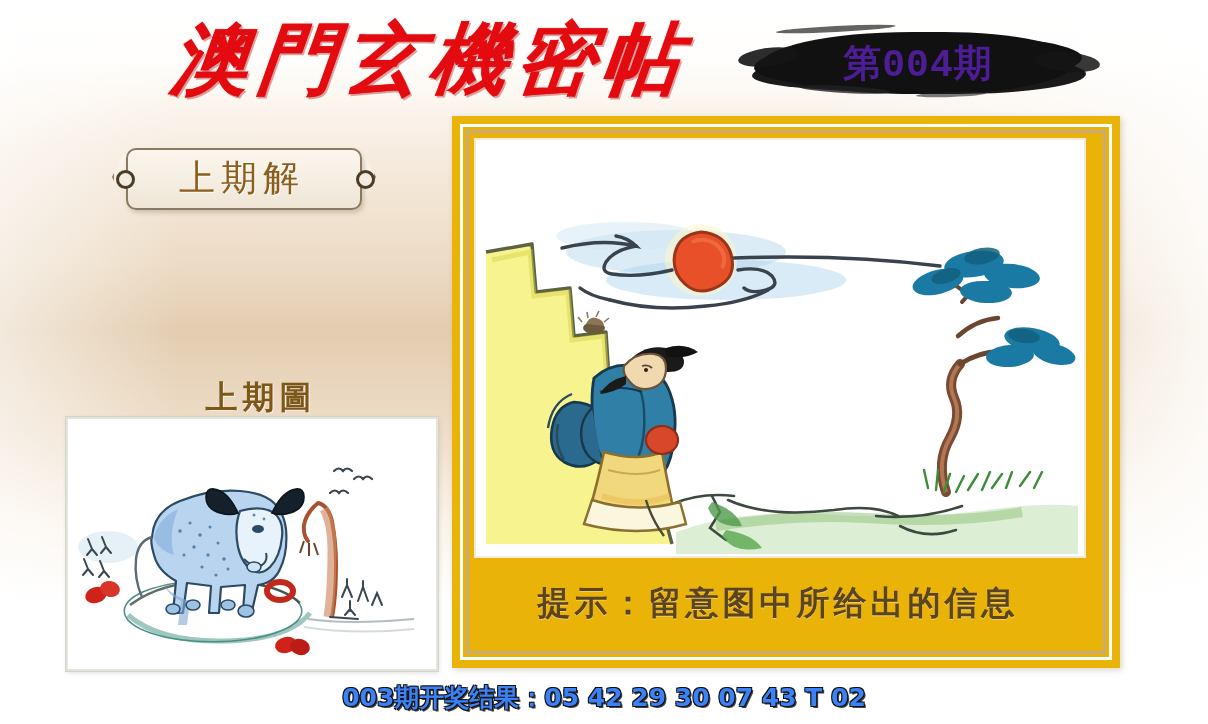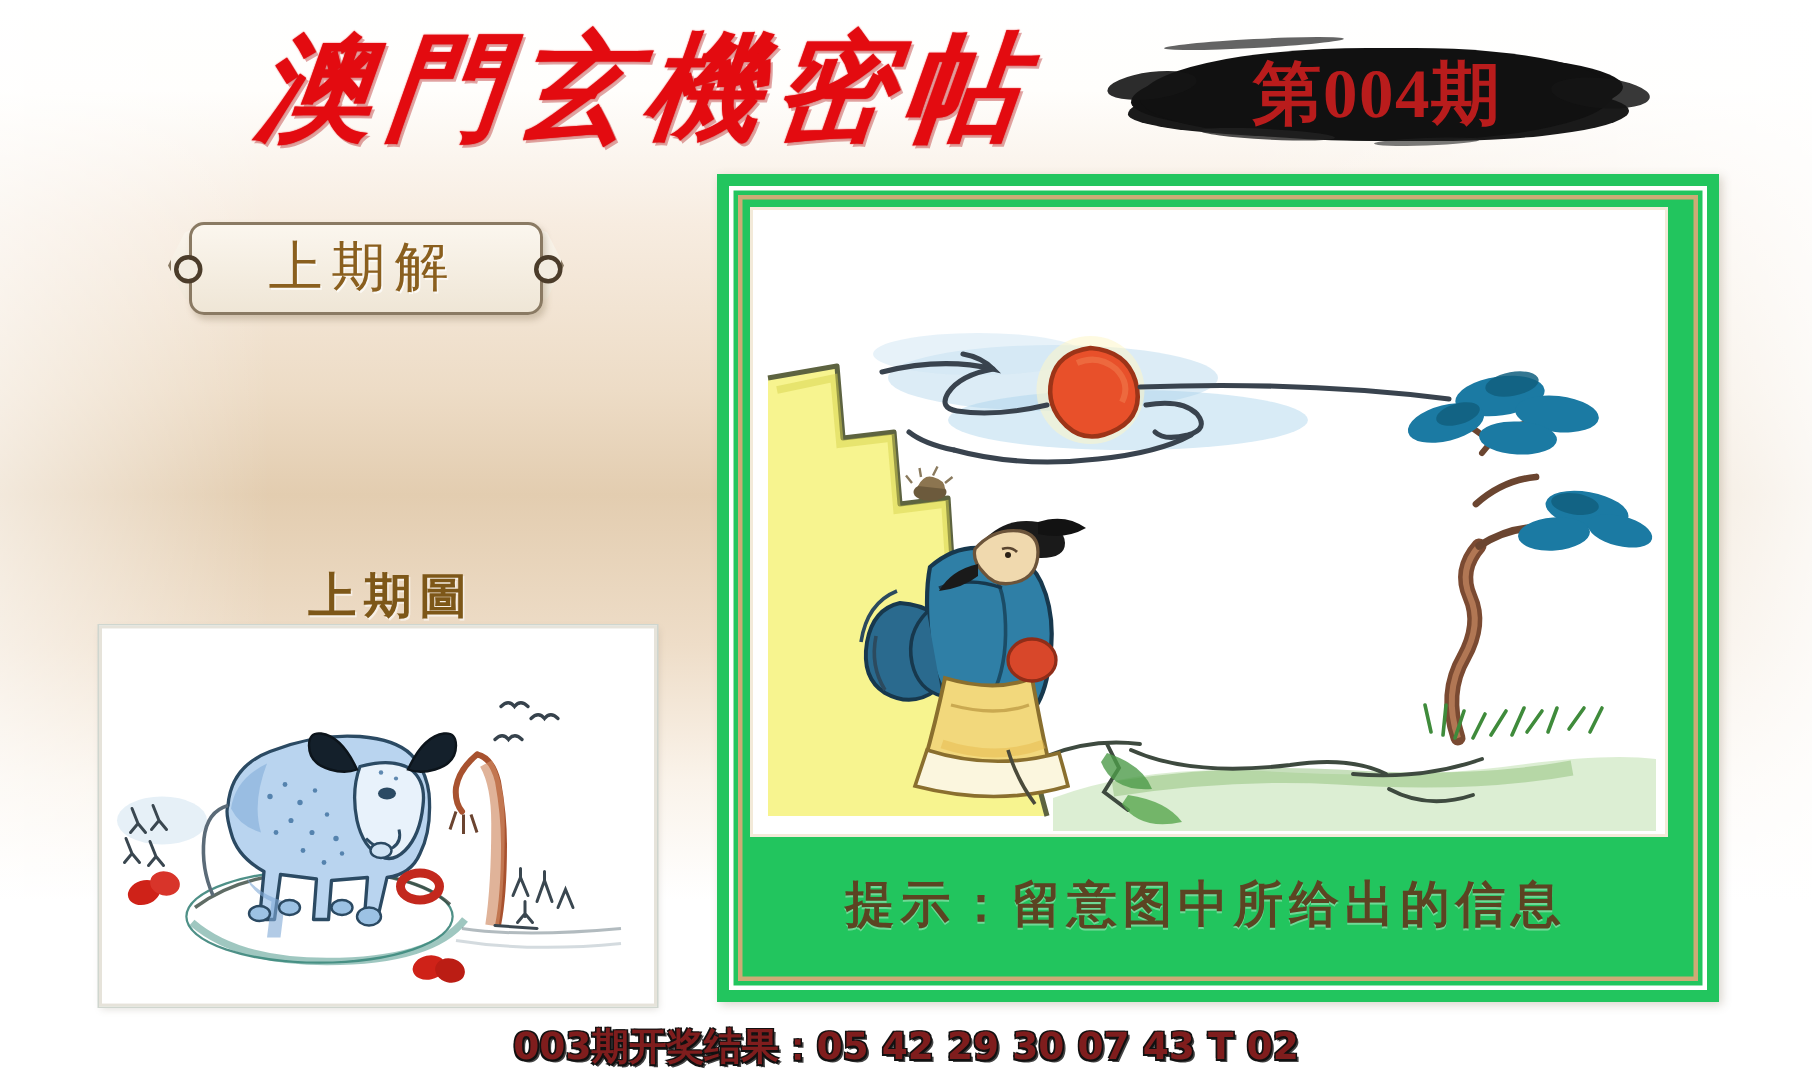--- a/index.html
+++ b/index.html
@@ -55,22 +55,22 @@
     content:"";position:absolute;right:-24px;top:20px;width:66px;height:20px;
     background:#151515;border-radius:50%;transform:rotate(5deg);opacity:.85;
   }
   #badge .speck1,#badge .speck2,#badge .speck3{position:absolute;background:#222;border-radius:50%;}
   #badge .speck1{left:54px;top:64px;width:90px;height:7px;transform:rotate(3deg);opacity:.8;}
   #badge .speck2{left:170px;top:70px;width:70px;height:5px;transform:rotate(-2deg);opacity:.6;}
   #badge .speck3{left:30px;top:4px;width:120px;height:6px;transform:rotate(-3deg);opacity:.7;}
   #badge-text{
     position:absolute;left:0;top:0;width:344px;height:82px;
     display:flex;align-items:center;justify-content:center;
-    color:#b91c1c;font-size:46px;font-weight:bold;letter-spacing:1px;
-    font-family:Liberation Serif, serif;
+    color:#4c1d95;font-size:38px;font-weight:bold;letter-spacing:1px;
+    font-family:Liberation Mono, monospace;
   }
 
   
   #plaque{position:absolute;left:108px;top:146px;width:268px;height:66px;}
   #plaque .body{
     position:absolute;left:18px;top:2px;width:232px;height:58px;
     background:linear-gradient(to bottom,#fbf6ee,#efe6d6);
     border:2px solid #8a7a63;
     border-radius:10px;
     box-shadow:2px 3px 4px rgba(120,100,70,.28);
@@ -113,22 +113,22 @@
   #prev-pic{
     position:absolute;left:66px;top:417px;width:368px;height:250px;
     background:#ffffff;border:2px solid #e6e3da;
     box-shadow:0 0 0 1px #cfd6cf, 1px 2px 5px rgba(120,110,90,.22);
     overflow:hidden;
   }
   #prev-pic svg{display:block;width:100%;height:100%;}
 
   
   #panel{
-    position:absolute;left:478px;top:116px;width:668px;height:552px;
-    background:#22c55e;
+    position:absolute;left:452px;top:116px;width:668px;height:552px;
+    background:#eab308;
     box-shadow:2px 2px 6px rgba(110,90,60,.25);
   }
   #panel .frame-white{
     position:absolute;left:8px;top:8px;right:8px;bottom:8px;
     border:3px solid #ffffff;
   }
   #panel .frame-tan{
     position:absolute;left:14px;top:14px;right:14px;bottom:14px;
     border:3px solid #cdab76;
   }
@@ -144,21 +144,21 @@
     font-size:33px;font-weight:bold;color:#5b4422;letter-spacing:4px;
     text-shadow:0 1px 0 rgba(255,255,255,.35);
     white-space:nowrap;
   }
 
   
   #result{
     position:absolute;left:0;top:681px;width:1208px;height:36px;
     text-align:center;
     font-family:"DejaVu Sans",sans-serif;
-    font-size:25px;font-weight:bold;color:#7f1d1d;letter-spacing:0px;
+    font-size:25px;font-weight:bold;color:#3b82f6;letter-spacing:0px;
     text-shadow:
       -1px -1px 0 #111, 1px -1px 0 #111, -1px 1px 0 #111, 1px 1px 0 #111,
       2px 2px 0 #444;
     white-space:nowrap;
   }
 </style>
 </head>
 <body>
 
 <div id="bg-wrap">

